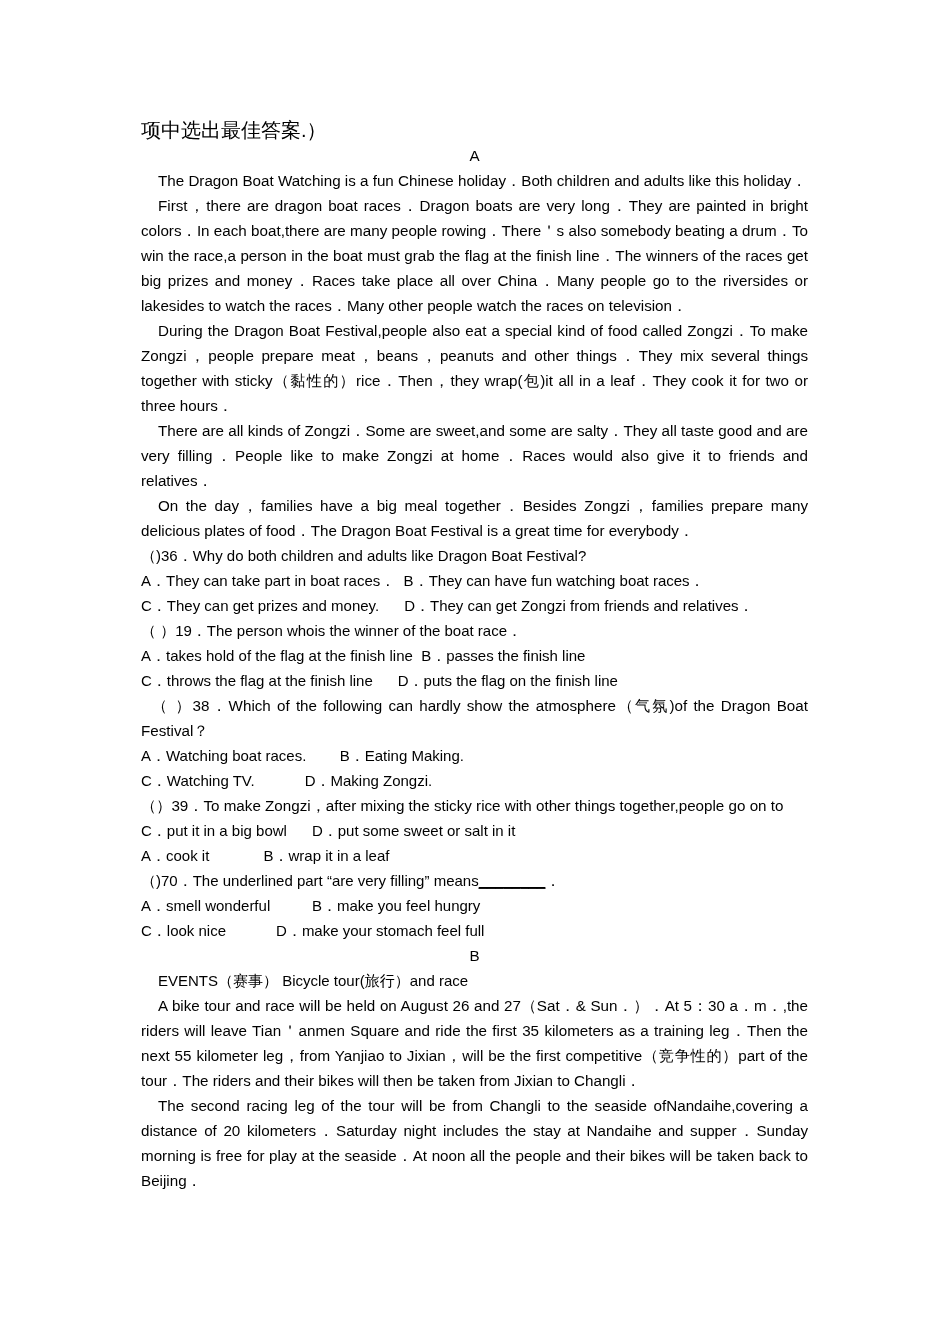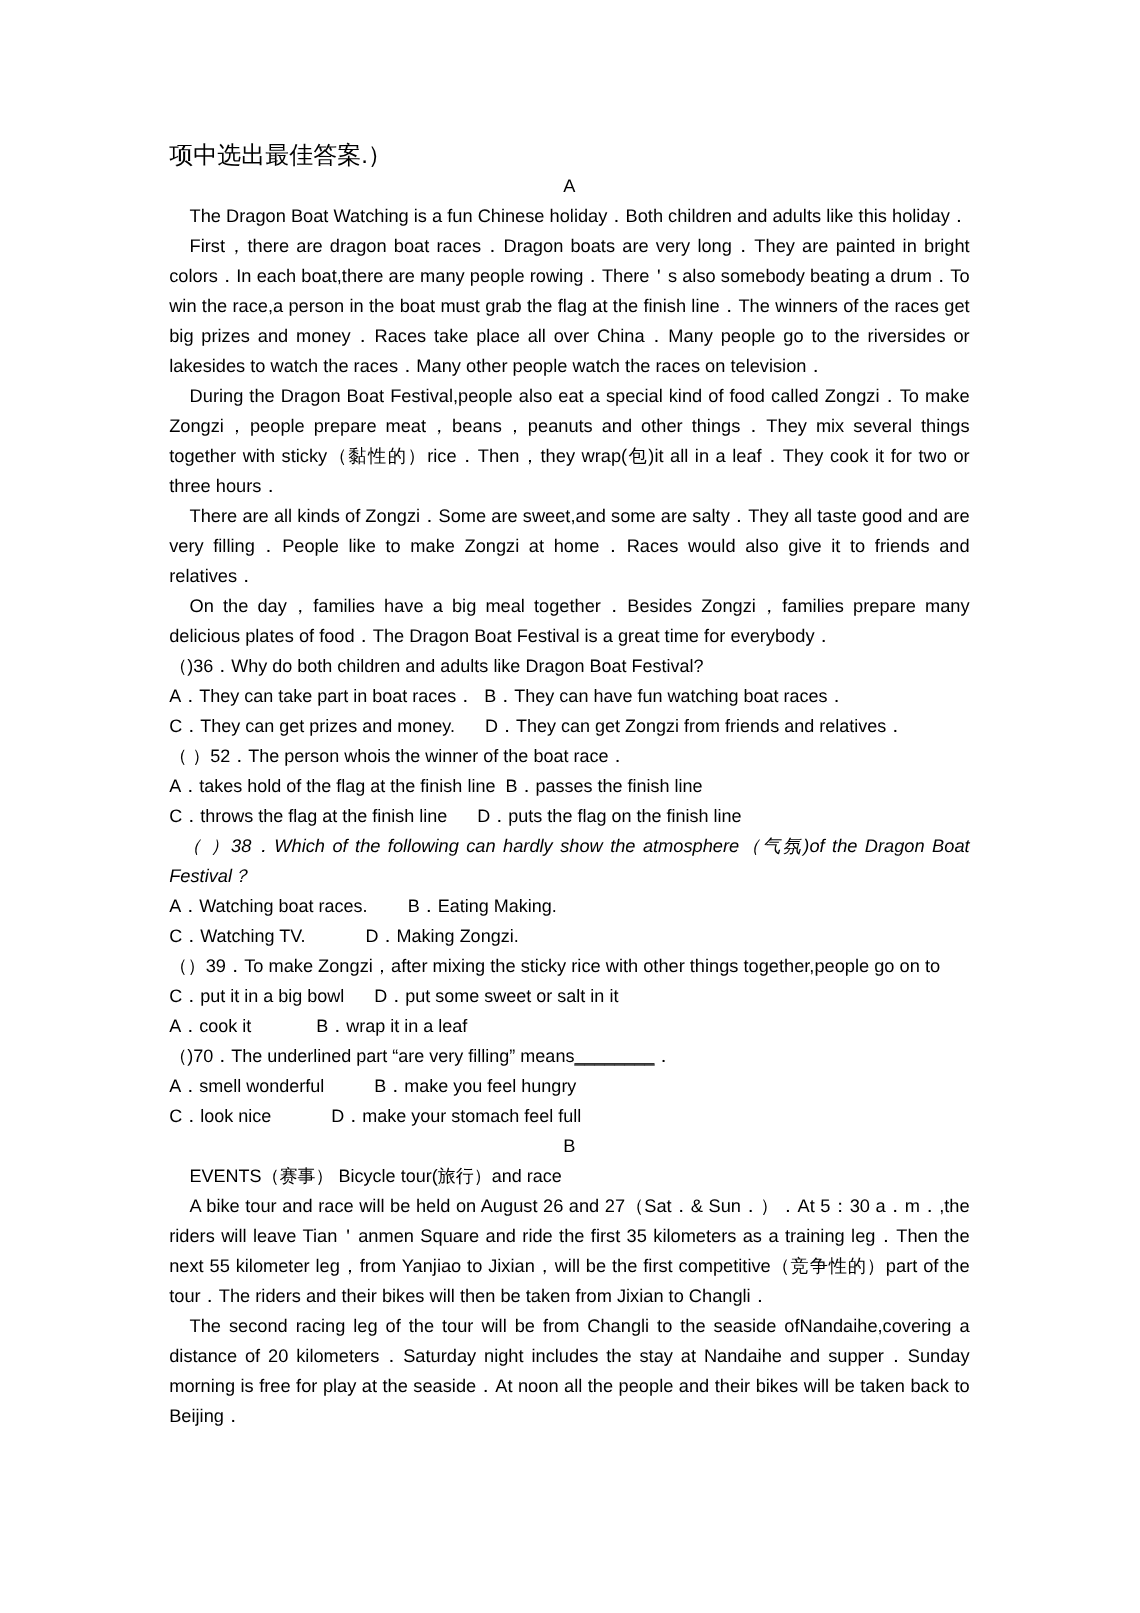--- a/index.html
+++ b/index.html
@@ -84,25 +84,25 @@
     <p class="para">During the Dragon Boat Festival,people also eat a special kind of food called Zongzi．To make Zongzi，people prepare meat，beans，peanuts and other things．They mix several things together with sticky（黏性的）rice．Then，they wrap(包)it all in a leaf．They cook it for two or three hours．</p>
 
     <p class="para">There are all kinds of Zongzi．Some are sweet,and some are salty．They all taste good and are very filling．People like to make Zongzi at home．Races would also give it to friends and relatives．</p>
 
     <p class="para">On the day，families have a big meal together．Besides Zongzi，families prepare many delicious plates of food．The Dragon Boat Festival is a great time for everybody．</p>
 
     <div class="flow">（)36．Why do both children and adults like Dragon Boat Festival?</div>
     <div class="flow">A．They can take part in boat races．  B．They can have fun watching boat races．</div>
     <div class="flow">C．They can get prizes and money.      D．They can get Zongzi from friends and relatives．</div>
 
-    <div class="flow">（ ）52．The person whois the winner of the boat race．</div>
+    <div class="flow">（ ）19．The person whois the winner of the boat race．</div>
     <div class="flow">A．takes hold of the flag at the finish line  B．passes the finish line</div>
     <div class="flow">C．throws the flag at the finish line      D．puts the flag on the finish line</div>
 
-    <div class="qline indent-small" style="text-indent:11px;font-style:italic;">（ ）38．Which of the following can hardly show the atmosphere（气氛)of the Dragon Boat Festival？</div>
+    <div class="qline indent-small" style="text-indent:11px;">（ ）38．Which of the following can hardly show the atmosphere（气氛)of the Dragon Boat Festival？</div>
     <div class="flow">A．Watching boat races.        B．Eating Making.</div>
     <div class="flow">C．Watching TV.            D．Making Zongzi.</div>
 
     <div class="qline">（）39．To make Zongzi，after mixing the sticky rice with other things together,people go on to</div>
     <div class="flow">C．put it in a big bowl      D．put some sweet or salt in it</div>
     <div class="flow">A．cook it             B．wrap it in a leaf</div>
 
     <div class="flow"><span>（)70．The underlined part </span><span>“are very filling”</span><span> means</span><span class="blank-line">________</span><span>．</span></div>
     <div class="flow">A．smell wonderful          B．make you feel hungry</div>
     <div class="flow">C．look nice            D．make your stomach feel full</div>

